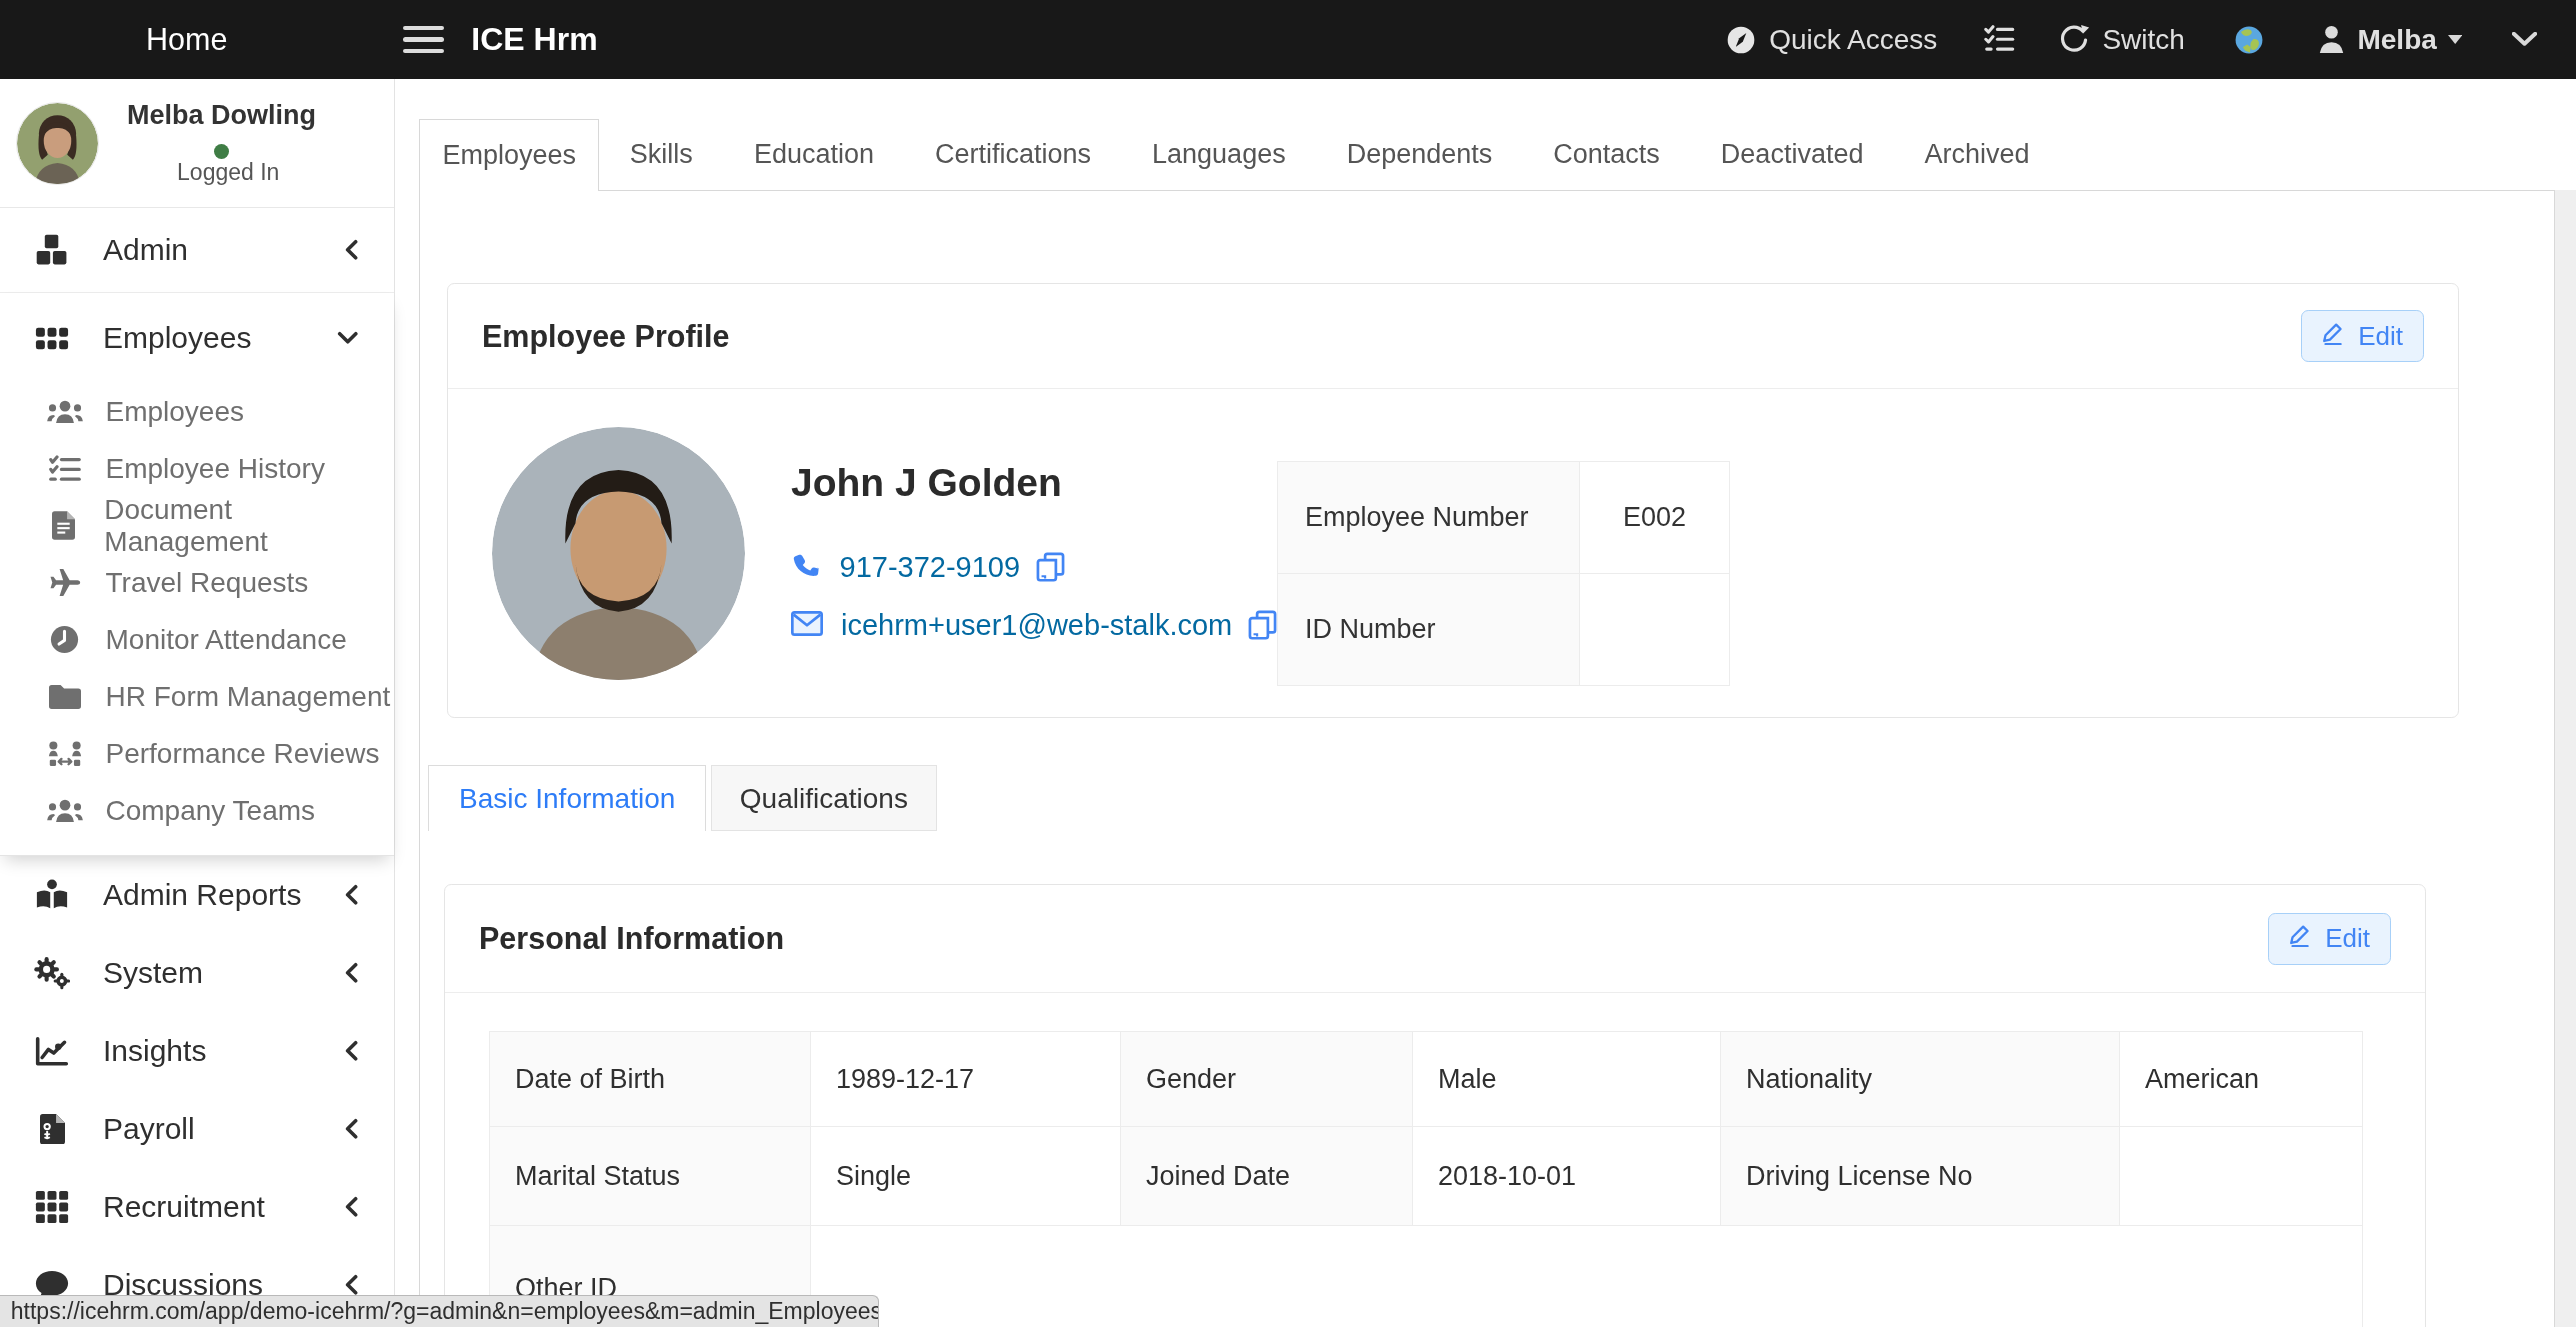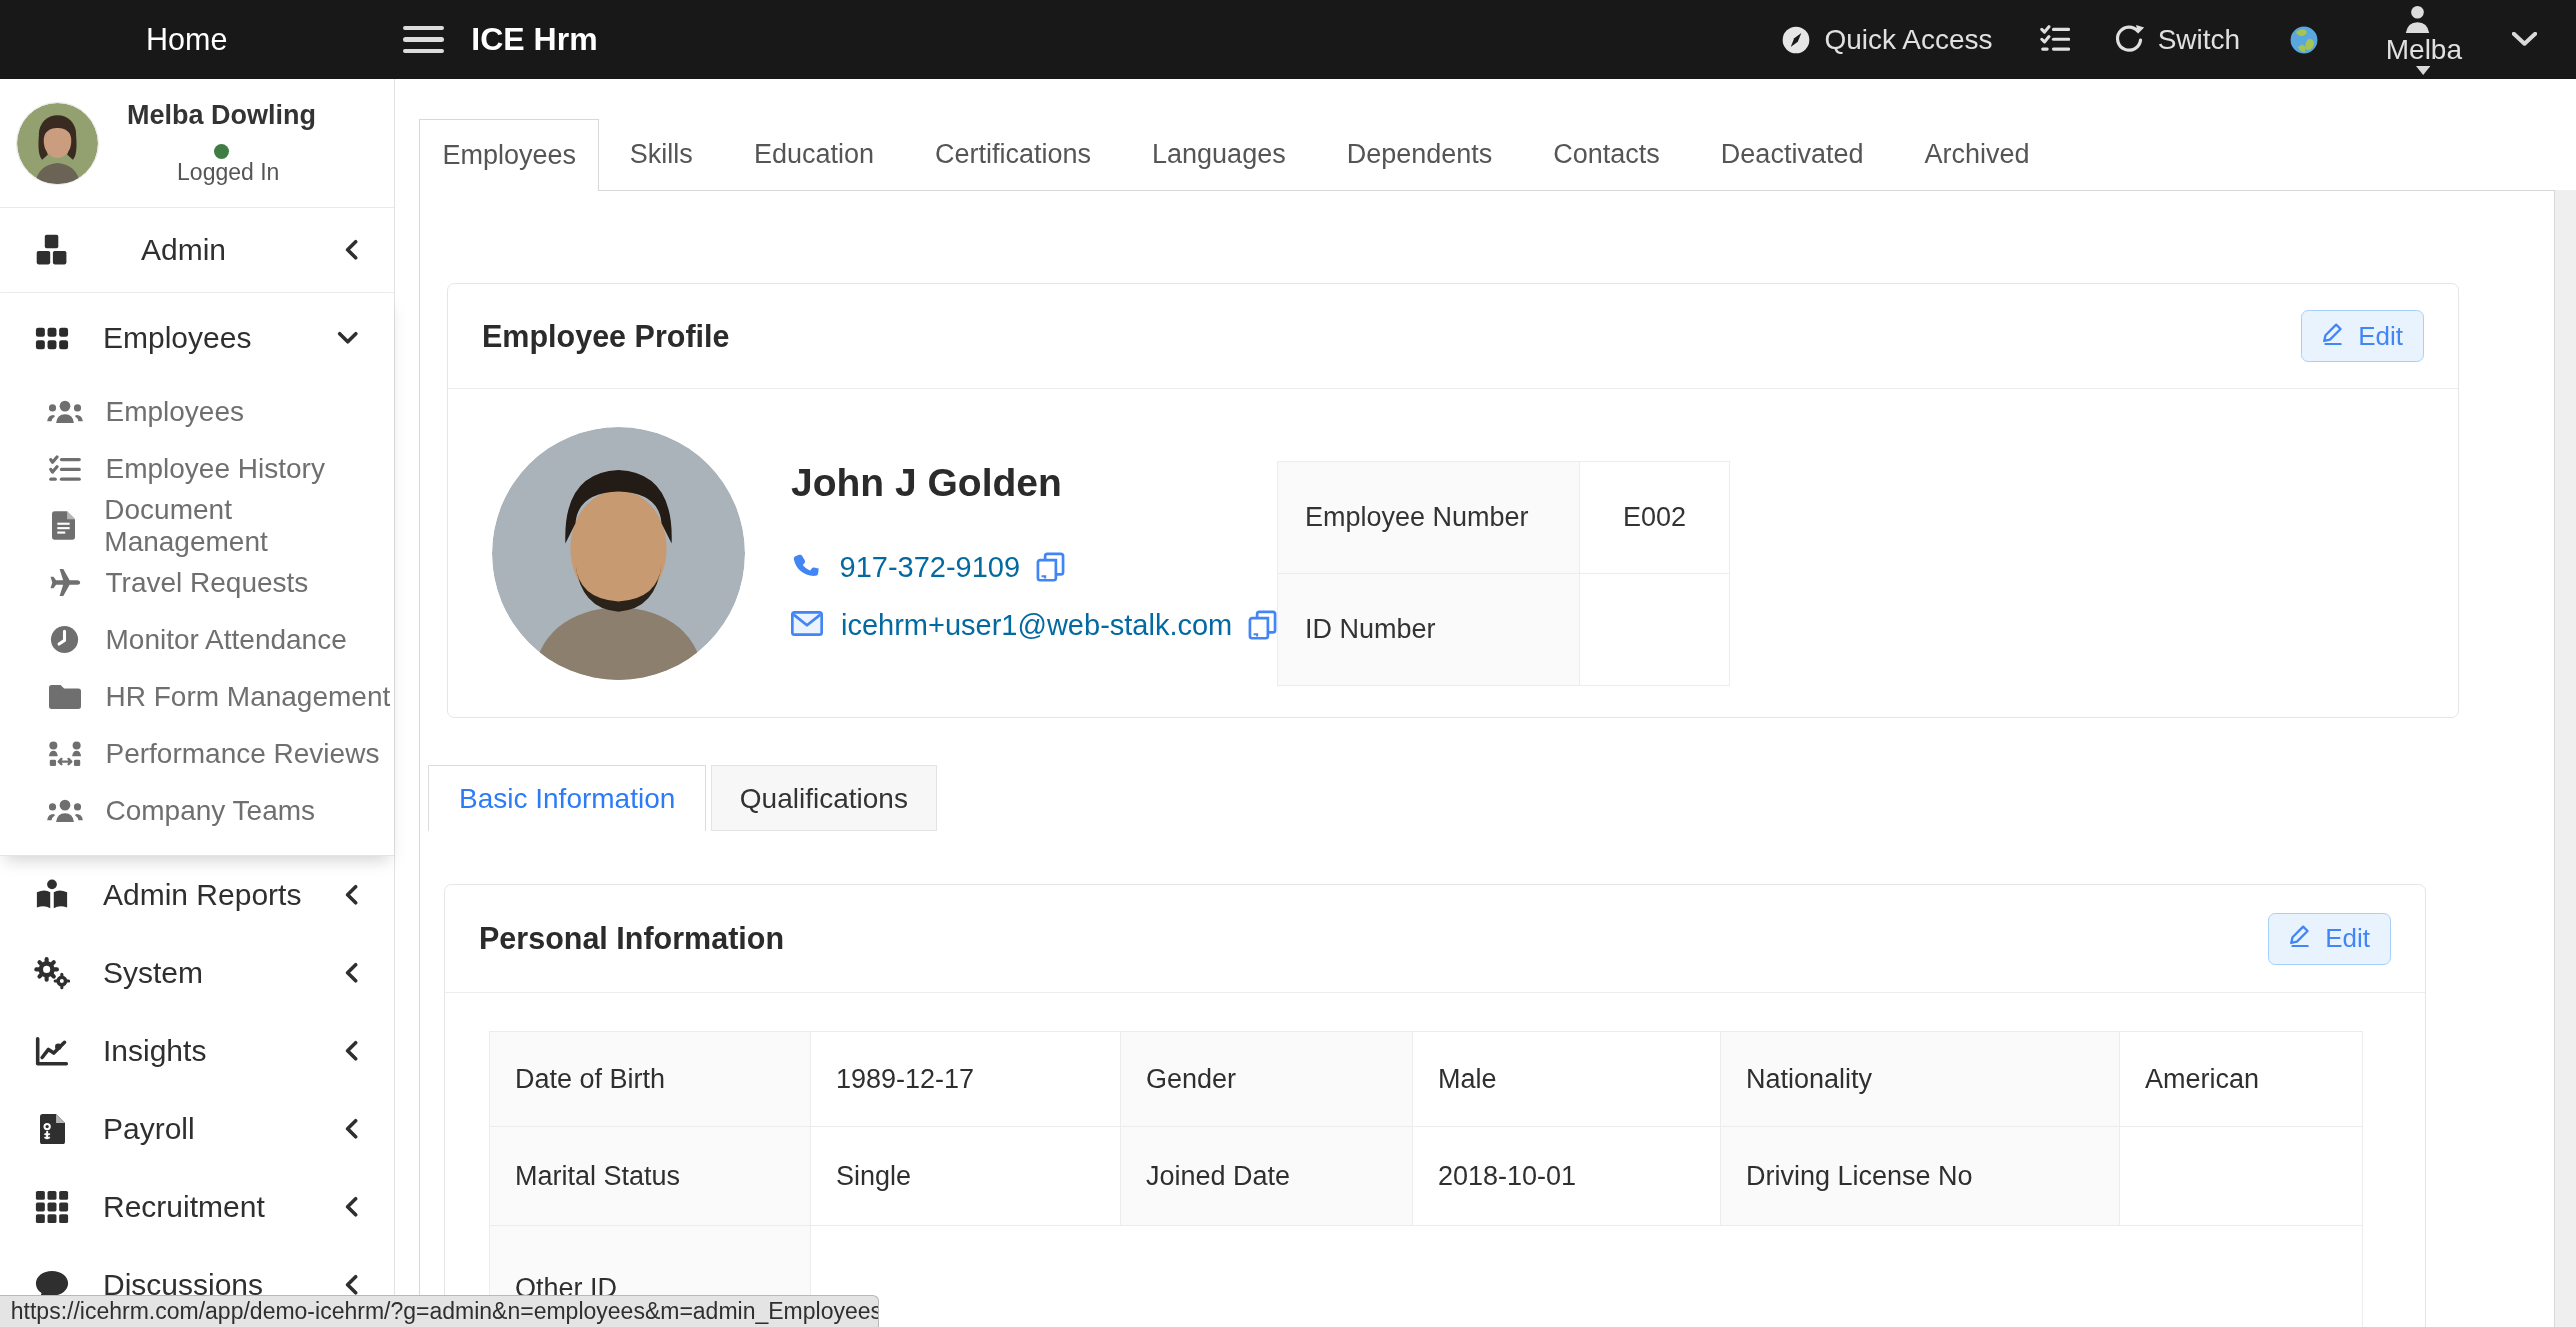--- a/index.html
+++ b/index.html
@@ -31,21 +31,21 @@
   .sp-name { font-size:27px; font-weight:700; color:#333; }
   .sp-status { display:flex; align-items:center; margin-top:12.6px;flex-direction:column; }
   .dot { width:15.2px; height:15.2px; border-radius:50%; background:#3f7d45; }
   .sp-status-label { margin-left:13.5px; font-size:23px; color:#555; }
   .sp-text { margin-left:28px; }
 
   .group { display:flex; align-items:center; height:85px; padding:0 36px 0 33px; cursor:pointer; }
   .gicon { width:38px; display:flex; justify-content:center; }
   .glabel { margin-left:32px; font-size:30px; color:#2f2f2f; }
   .chev { margin-left:auto; display:flex; }
-  .g-admin { border-bottom:0.9px solid #ececec;gap:38px; }
+  .g-admin { border-bottom:0.9px solid #ececec; }
   .egroup { border-bottom:0.9px solid #e4e4e4; box-shadow:0 9px 16px -5.4px rgba(0,0,0,.18);
     position:relative; z-index:1; padding-bottom:16px; background:#fff; }
   .egroup .group { height:90px; }
   .sub { list-style:none; }
   .sub li { display:flex; align-items:center; height:57px; padding-left:45px;
     color:#6f6f6f; font-size:28px; cursor:pointer; }
   .sicon { width:39px; display:flex; justify-content:center; }
   .sub .lbl { margin-left:21.5px; }
   .group.low { height:78px; }
 
@@ -150,21 +150,21 @@
     <span class="titem" style="margin-left:47px;">
       <span>
         <svg width="34" height="34" viewBox="0 0 38 38">
           <circle cx="19" cy="19" r="15" fill="#5aa7e0"></circle>
           <path d="M10 10 q6-5 11-2 q3 3-2 6 q-6 2-9-4z" fill="#a6c453"></path>
           <path d="M24 18 q7 0 6 6 q-2 7-8 6 q-4-6 2-12z" fill="#a6c453"></path>
           <polygon points="17,24 21,27 20,33 15,31 12,27" fill="#a6c453"></polygon>
         </svg>
       </span>
     </span>
-    <span class="titem" style="margin-left:52px; font-weight:400;flex-direction:column;">
+    <span class="titem" style="margin-left:52px; font-weight:700;">
       <span>
         <svg width="27" height="29" viewBox="0 0 30 32">
             <circle cx="15" cy="8" r="7" fill="#dcdcdc"></circle>
             <path d="M2 31 q2-12 13-12 t13 12 z" fill="#dcdcdc"></path>
           </svg>
       </span>
       <span class="ti-label">Melba</span>
       <span class="caret">
         <svg width="14.4" height="9" viewBox="0 0 16 10">
             <polygon points="0,0 16,0 8,10" fill="#d9d9d9"></polygon>

